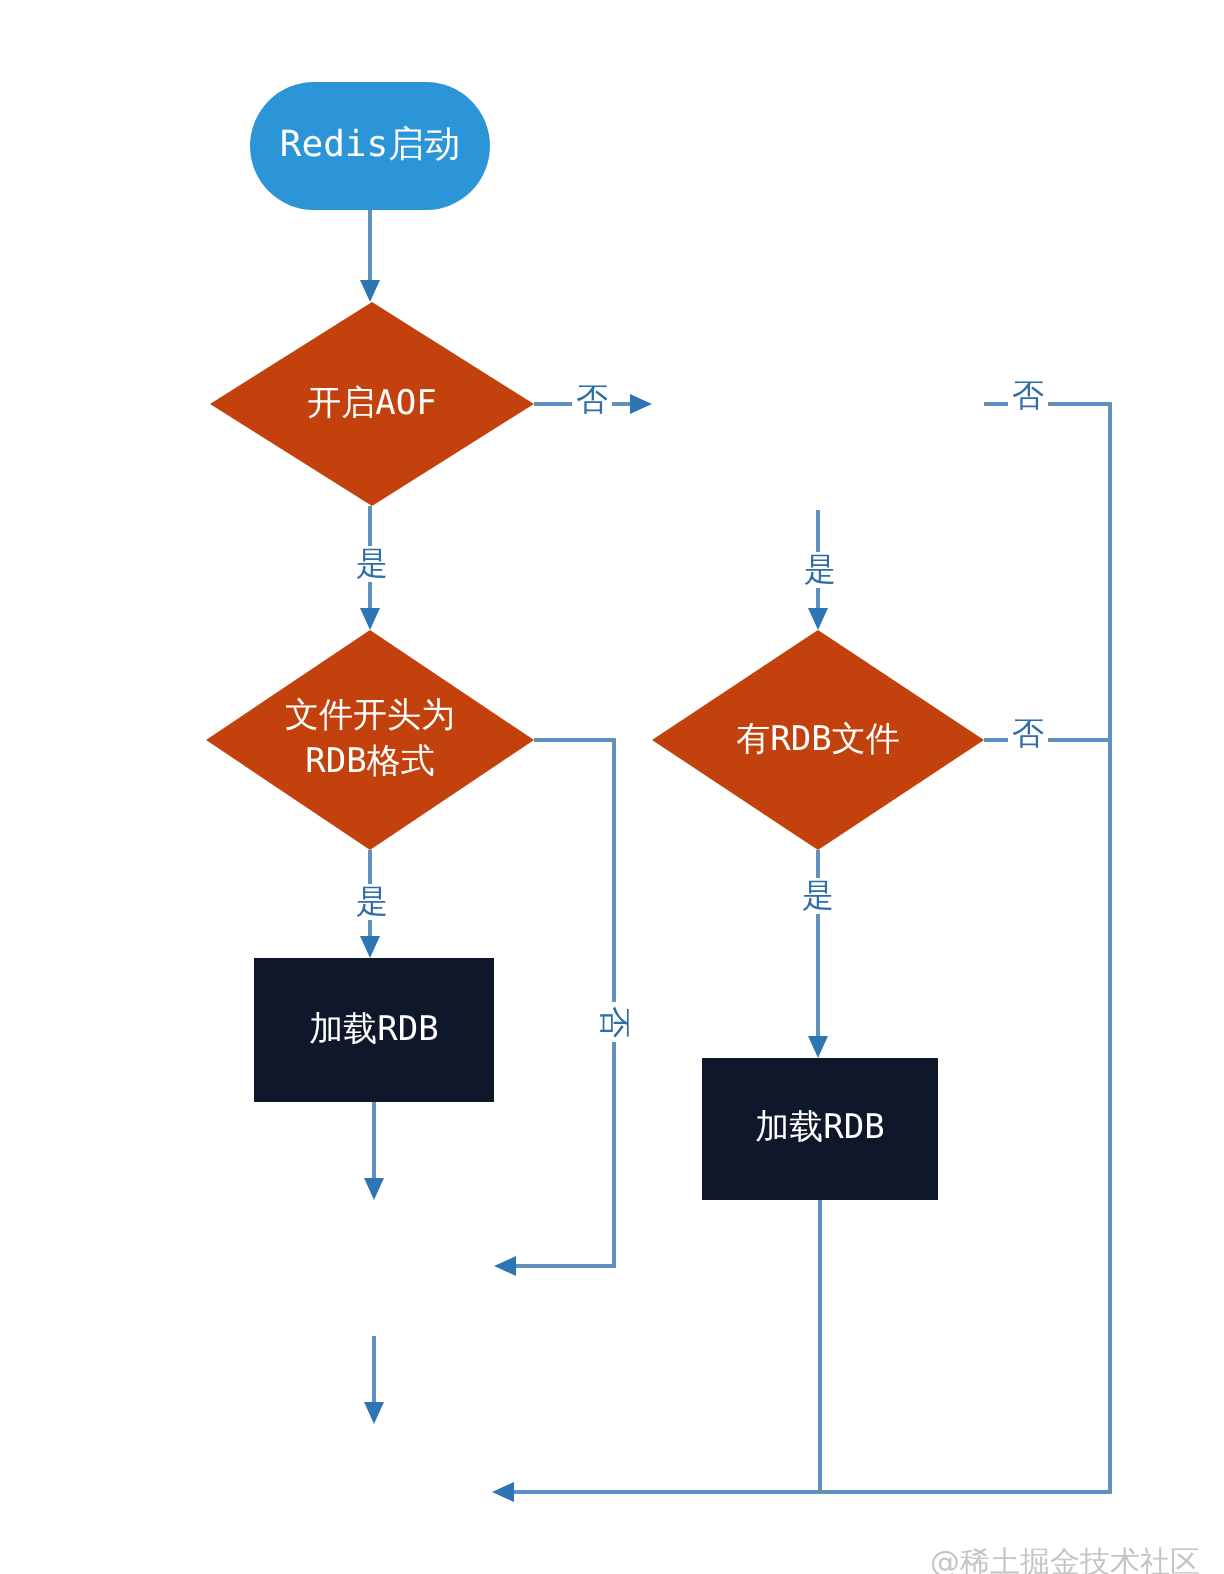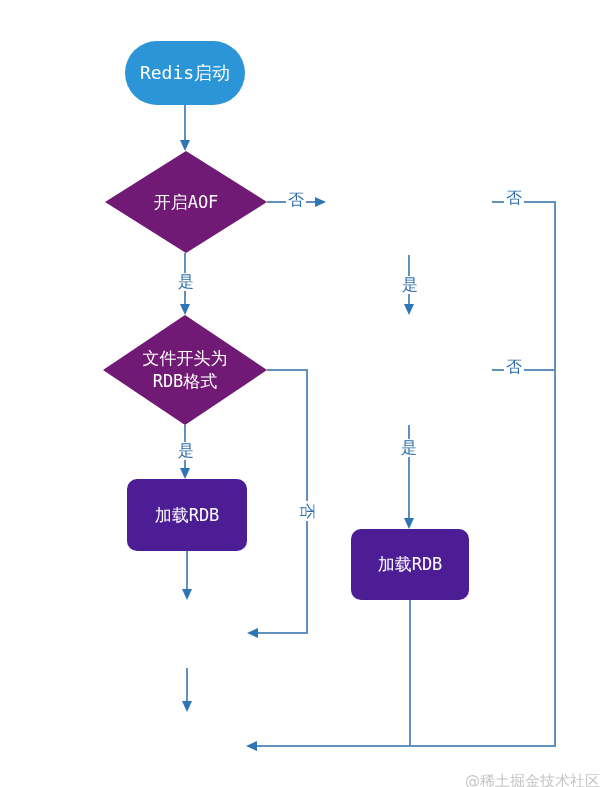--- a/index.html
+++ b/index.html
@@ -32,25 +32,25 @@
     line-height: 1.35;
     white-space: pre-line;
     box-sizing: border-box;
   }
   .stadium {
     background: #2C95D8;
     border-radius: 34px;
     font-size: 18px;
   }
   .rect {
-    background: #4c1d95;
-    border-radius: 10px;
+    background: #0f172a;
+    border-radius: 0;
   }
   .diamond {
-    background: #701a75;
+    background: #c2410c;
     clip-path: polygon(50% 0%, 100% 50%, 50% 100%, 0% 50%);
     text-align: center;
   }
   .edge-label {
     position: absolute;
     color: #2E6DA8;
     background: #ffffff;
     font-size: 16px;
     line-height: 1;
     padding: 1px 2px;
@@ -103,20 +103,21 @@
   </svg>
 
   <div class="node stadium" style="left:125px; top:17px; width:120px; height:64px;">Redis启动</div>
 
   <div class="node diamond" style="left:105px; top:127px; width:162px; height:102px;">开启AOF</div>
 
 
   <div class="node diamond" style="left:103px; top:291px; width:164px; height:110px;">文件开头为
 RDB格式</div>
 
+  <div class="node diamond" style="left:326px; top:291px; width:166px; height:110px;">有RDB文件</div>
 
   <div class="node rect" style="left:127px; top:455px; width:120px; height:72px;">加载RDB</div>
 
 
   <div class="node rect" style="left:351px; top:505px; width:118px; height:71px;">加载RDB</div>
 
 
   <span class="edge-label" style="left:296px; top:176px;">否</span>
 
   <span class="edge-label" style="left:514px; top:174px;">否</span>

